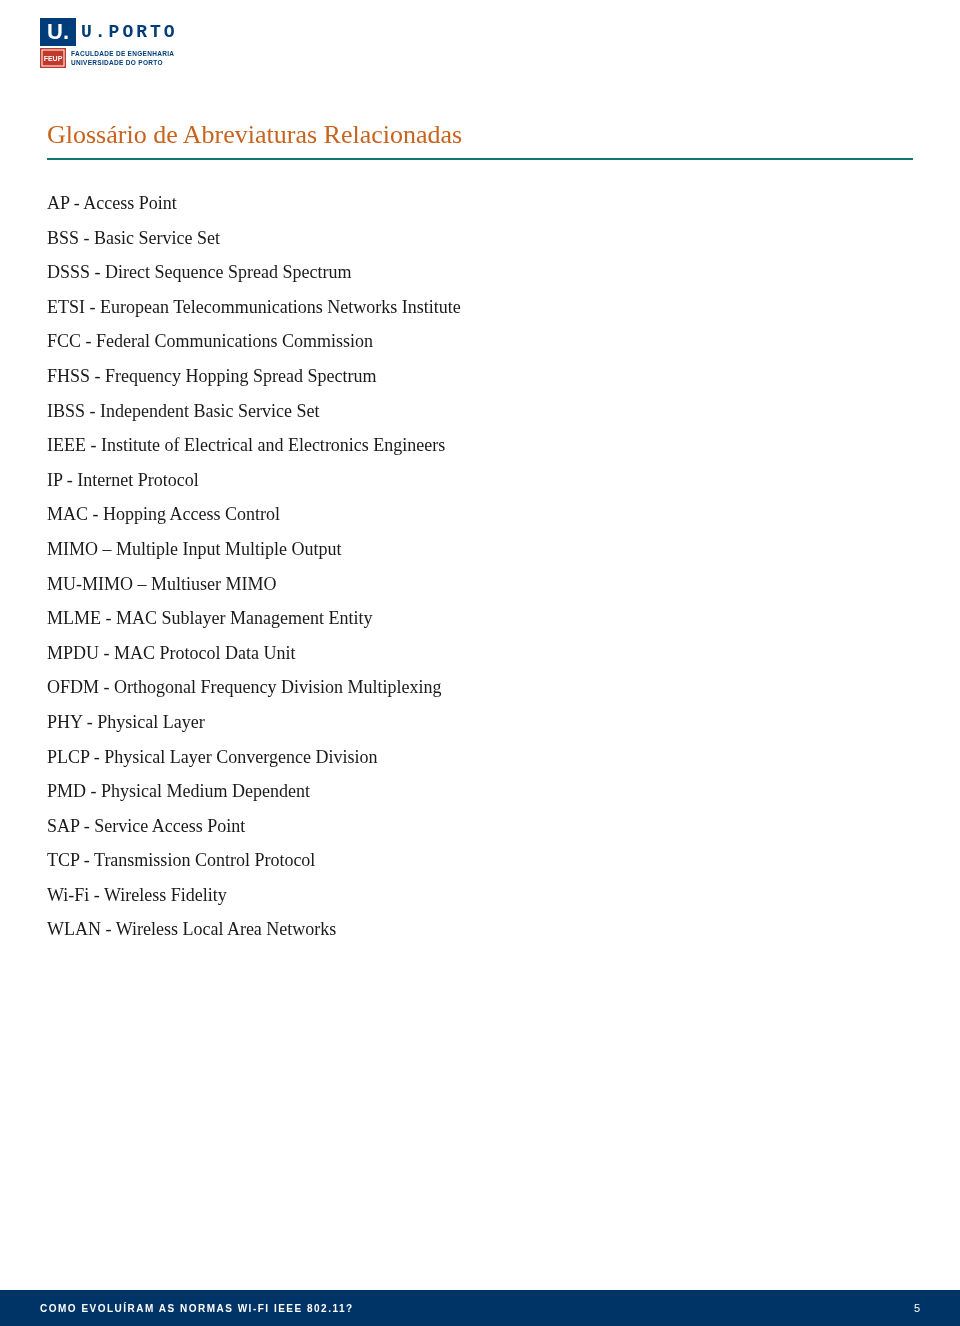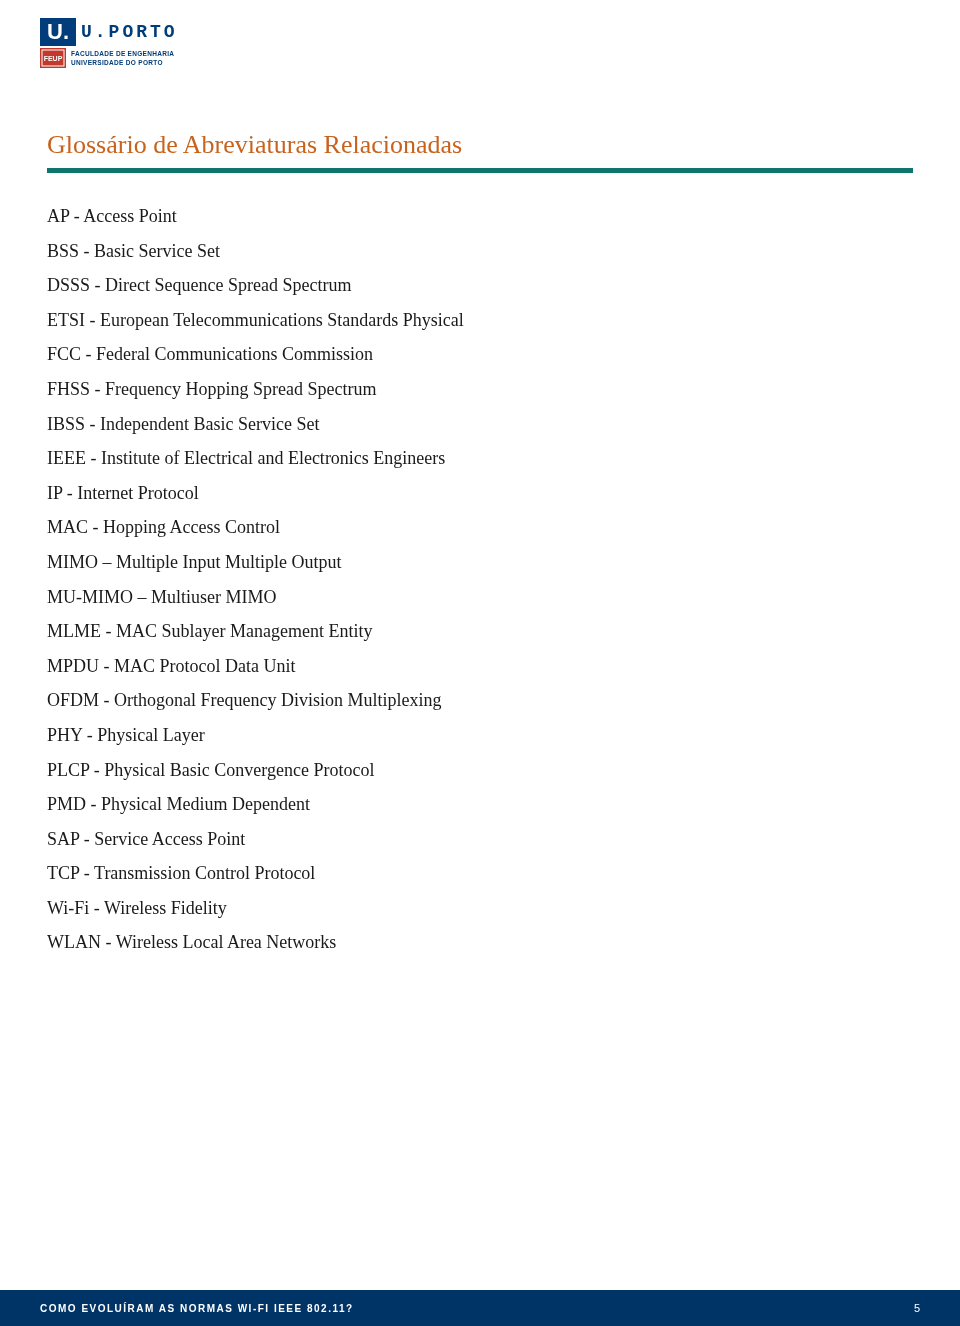--- a/index.html
+++ b/index.html
@@ -42,22 +42,21 @@
     }
 
     
     .page-title {
       font-family: Georgia, serif;
       font-size: 26px;
       font-weight: normal;
       color: #c8631e;
       margin-bottom: 28px;
       padding-bottom: 8px;
-      border-bottom: 5px solid #0f766e;
-      margin-top: 10px;
+      border-bottom: 2px solid #0f766e;
     }
 
     
     .glossary-list {
       list-style: none;
       padding: 0;
       margin: 0;
     }
 
     .glossary-list li {
@@ -185,34 +184,34 @@
   </div>
 
   <div class="main-content">
 
     <h1 class="page-title">Glossário de Abreviaturas Relacionadas</h1>
 
     <ul class="glossary-list">
     <li>AP - Access Point</li>
         <li>BSS - Basic Service Set</li>
         <li>DSSS - Direct Sequence Spread Spectrum</li>
-        <li>ETSI - European Telecommunications Standards Physical</li>
+        <li>ETSI - European Telecommunications Networks Institute</li>
         <li>FCC - Federal Communications Commission</li>
         <li>FHSS - Frequency Hopping Spread Spectrum</li>
         <li>IBSS - Independent Basic Service Set</li>
         <li>IEEE - Institute of Electrical and Electronics Engineers</li>
         <li>IP - Internet Protocol</li>
         <li>MAC - Hopping Access Control</li>
         <li>MIMO – Multiple Input Multiple Output</li>
         <li>MU-MIMO – Multiuser MIMO</li>
         <li>MLME - MAC Sublayer Management Entity</li>
         <li>MPDU - MAC Protocol Data Unit</li>
         <li>OFDM - Orthogonal Frequency Division Multiplexing</li>
         <li>PHY - Physical Layer</li>
-        <li>PLCP - Physical Basic Convergence Protocol</li>
+        <li>PLCP - Physical Layer Convergence Division</li>
         <li>PMD - Physical Medium Dependent</li>
         <li>SAP - Service Access Point</li>
         <li>TCP - Transmission Control Protocol</li>
         <li>Wi-Fi - Wireless Fidelity</li>
         <li>WLAN - Wireless Local Area Networks</li>
       </ul>
 
   </div>
 
   <div class="footer">

